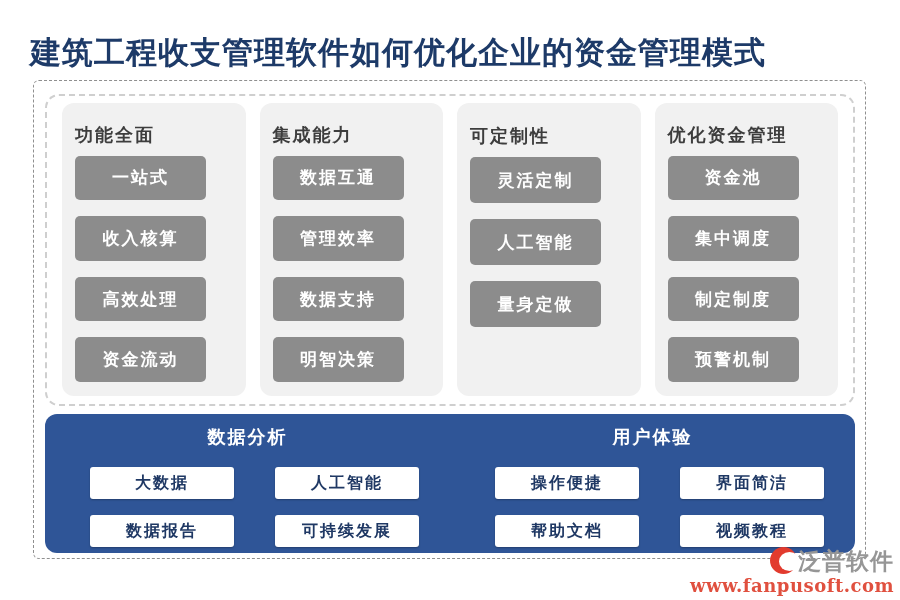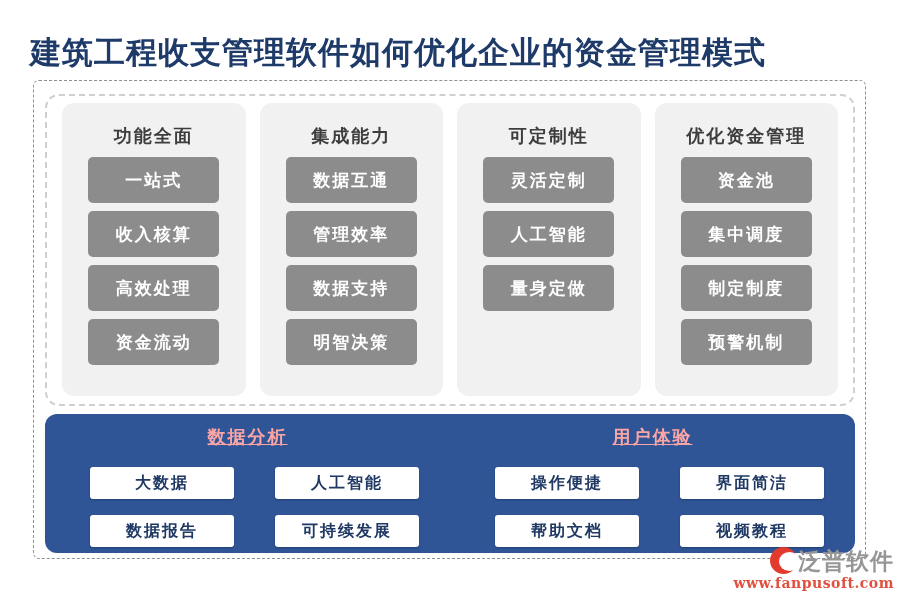--- a/index.html
+++ b/index.html
@@ -34,57 +34,56 @@
     width: 810px; height: 312px;
     border: 2px dashed #cfcfcf; border-radius: 14px;
     box-sizing: border-box;
     display: flex; gap: 14px;
     padding: 7px 15px 8px;
   }
   .feature-column {
     flex: 1 1 0;
     background: #f1f1f1;
     border-radius: 12px;
-    display: flex; flex-direction: column; align-items: center;
+    display: flex; flex-direction: column; align-items: flex-start;
     padding: 12px 13px 14px;
     box-sizing: border-box;
   }
   .column-header {
     height: 42px; display: flex; align-items: center; justify-content: center;
     font-size: 18px; font-weight: bold; color: #3d3d3d;
     letter-spacing: 2px; white-space: nowrap;
   }
   .gray-chip {
     width: 131px; height: 46px;
     background: #8c8c8c; border-radius: 5px;
     color: #ffffff; font-size: 17px; font-weight: bold;
     letter-spacing: 2px;
     display: flex; align-items: center; justify-content: center;
     box-sizing: border-box;
   }
-  .gray-chip + .gray-chip { margin-top: 8px; }
+  .gray-chip + .gray-chip { margin-top: 16px; }
 
   
   .blue-panel {
     position: absolute; left: 45px; top: 414px;
     width: 810px; height: 139px;
     background: #2f5597; border-radius: 12px;
     display: flex;
     box-sizing: border-box;
     padding-top: 10px;
   }
   .blue-half {
     width: 50%;
     display: flex; flex-direction: column; align-items: center;
   }
   .blue-header {
     height: 26px; display: flex; align-items: center;
-    color: #fca5a5; font-size: 18px; font-weight: bold;
+    color: #ffffff; font-size: 18px; font-weight: bold;
     letter-spacing: 2px;
-    text-decoration: underline;
   }
   .white-grid {
     margin-top: 17px;
     display: grid;
     grid-template-columns: 158px 158px;
     column-gap: 27px; row-gap: 16px;
   }
   .white-chip {
     height: 32px;
     background: #ffffff; border-radius: 3px;
@@ -112,21 +111,21 @@
   .logo-icon::after {
     content: ""; position: absolute;
     left: 9px; top: 5px; width: 21px; height: 19px;
     background: #ffffff; border-radius: 50%;
   }
   .logo-name {
     font-size: 23px; font-weight: bold; color: #969696;
     letter-spacing: 1px; line-height: 1.1; white-space: nowrap;
   }
   .logo-url {
-    font-size: 14px; font-weight: bold; color: #e0503f;
+    font-size: 18px; font-weight: bold; color: #e0503f;
     letter-spacing: 0.5px; margin-top: 1px; white-space: nowrap;
   }
 </style>
 </head>
 <body>
 
 <div class="stage">
 
   <div class="title">建筑工程收支管理软件如何优化企业的资金管理模式</div>
 

